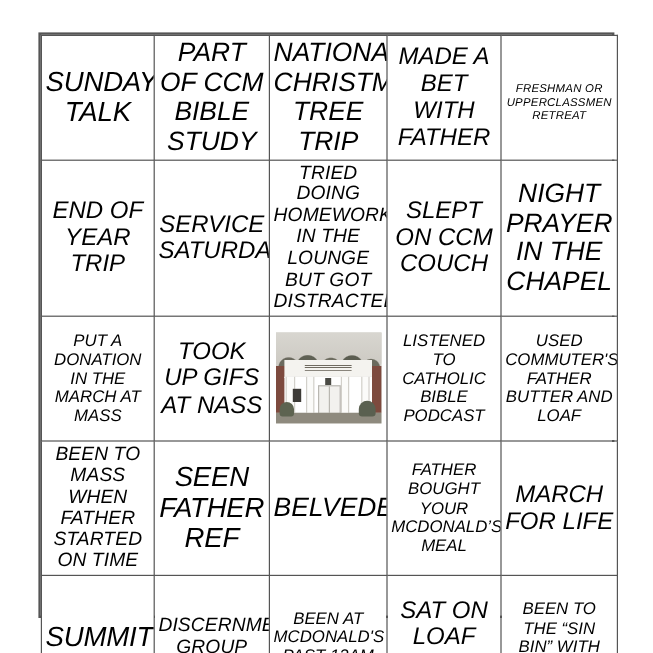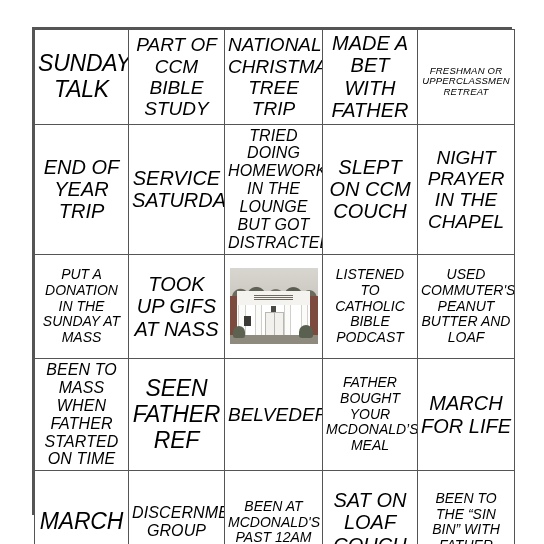--- a/index.html
+++ b/index.html
@@ -56,21 +56,21 @@
   
   tr.r0 { height: 92px; }
   tr.r1 { height: 94px; }
   tr.r2 { height: 104px; }
   tr.r3 { height: 95px; }
   tr.r4 { height: 103px; }
 
   
   .sz-xl  { font-size: 23px; letter-spacing: -0.2px; }
   .sz-lg  { font-size: 20px; }
-  .sz-md  { font-size: 19px; }
+  .sz-md  { font-size: 22px; }
   .sz-sm  { font-size: 14px; }
   .sz-xs  { font-size: 16px; letter-spacing: 0.1px; }
   .sz-xxs { font-size: 9.5px; letter-spacing: 0.2px; margin-top: 10px; }
 
   .cell-text {
     display: block;
     width: 100%;
   }
 
   
@@ -242,21 +242,21 @@
           </td>
         <td class="bingo-cell">
             <span class="cell-text sz-lg">SLEPT ON CCM COUCH</span>
           </td>
         <td class="bingo-cell">
             <span class="cell-text sz-md">NIGHT PRAYER IN THE CHAPEL</span>
           </td>
       </tr>
       <tr class="r2">
         <td class="bingo-cell">
-            <span class="cell-text sz-sm">PUT A DONATION IN THE SUNDAY AT MASS</span>
+            <span class="cell-text sz-sm">PUT A DONATION IN THE MARCH AT MASS</span>
           </td>
         <td class="bingo-cell">
             <span class="cell-text sz-lg">TOOK UP GIFS AT NASS</span>
           </td>
         <td class="bingo-cell image-cell">
           <span class="photo">
             <span class="sky"></span>
             <span class="treeline"></span>
             <span class="brick-left"></span>
             <span class="brick-right"></span>
@@ -272,21 +272,21 @@
             <span class="doors"></span>
             <span class="ground"></span>
             <span class="bush-l"></span>
             <span class="bush-r"></span>
           </span>
         </td>
         <td class="bingo-cell">
             <span class="cell-text sz-sm">LISTENED TO CATHOLIC BIBLE PODCAST</span>
           </td>
         <td class="bingo-cell">
-            <span class="cell-text sz-sm">USED COMMUTER'S PEANUT BUTTER AND LOAF</span>
+            <span class="cell-text sz-sm">USED COMMUTER'S FATHER BUTTER AND LOAF</span>
           </td>
       </tr>
       <tr class="r3">
         <td class="bingo-cell">
             <span class="cell-text sz-xs">BEEN TO MASS WHEN FATHER STARTED ON TIME</span>
           </td>
         <td class="bingo-cell">
             <span class="cell-text sz-xl">SEEN FATHER REF</span>
           </td>
         <td class="bingo-cell">
@@ -294,21 +294,21 @@
           </td>
         <td class="bingo-cell">
             <span class="cell-text sz-sm">FATHER BOUGHT YOUR MCDONALD’S MEAL</span>
           </td>
         <td class="bingo-cell">
             <span class="cell-text sz-lg">MARCH FOR LIFE</span>
           </td>
       </tr>
       <tr class="r4">
         <td class="bingo-cell">
-            <span class="cell-text sz-xl">MARCH</span>
+            <span class="cell-text sz-xl">SUMMIT</span>
           </td>
         <td class="bingo-cell">
             <span class="cell-text sz-xs">DISCERNMENT GROUP</span>
           </td>
         <td class="bingo-cell">
             <span class="cell-text sz-sm">BEEN AT MCDONALD'S PAST 12AM</span>
           </td>
         <td class="bingo-cell">
             <span class="cell-text sz-lg">SAT ON LOAF COUCH</span>
           </td>

